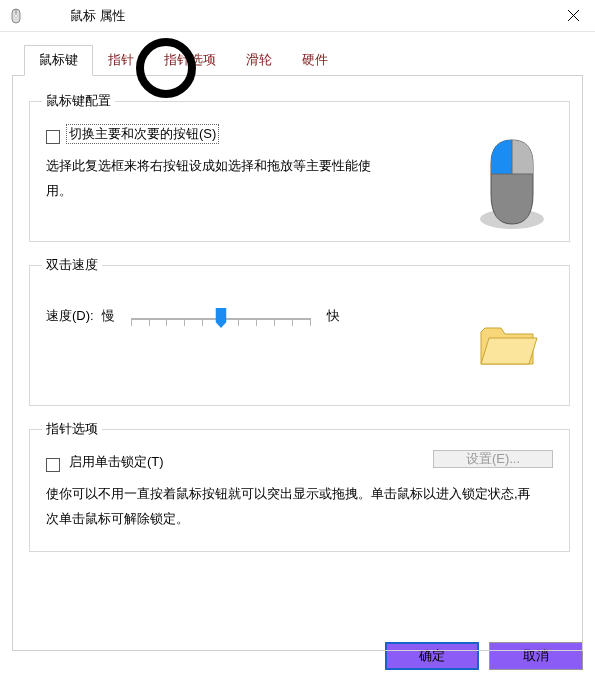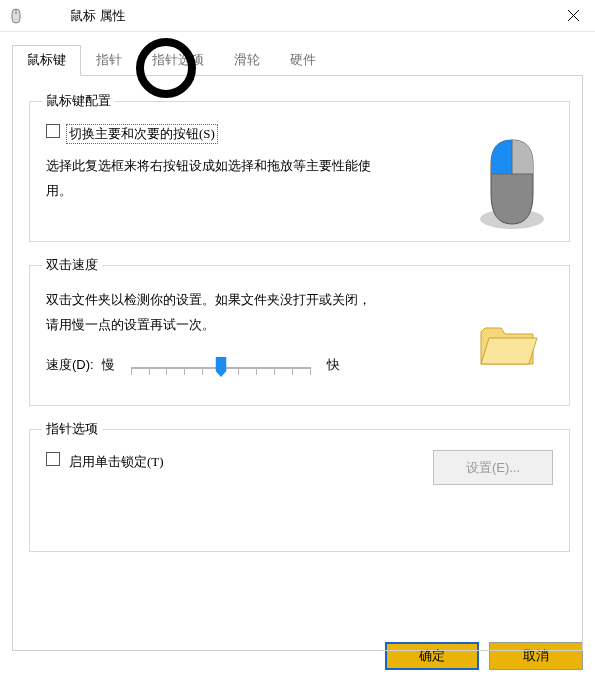--- a/index.html
+++ b/index.html
@@ -30,40 +30,40 @@
     font-size: 13px;
     margin-left: 40px;
   }
   .close-btn {
     width: 44px; height: 32px;
     display: flex; align-items: center; justify-content: center;
     cursor: pointer;
   }
   .tabs {
     display: flex;
-    margin: 12px 12px 0 12px;
+    margin: 12px 12px 0 24px;
     position: relative;
   }
   .tab {
     padding: 5px 14px 6px 14px;
     font-size: 13px;
     color: #000;
     cursor: pointer;
     position: relative;
     top: 1px;
     background: #fff;
   }
   .tab.active {
     border: 1px solid #d0d0d0;
     border-bottom: 1px solid #fff;
     z-index: 2;
   }
   .tab.inactive {
     border: 1px solid transparent;
-    color: #737373;
+    color: #7f1d1d;
     font-family: Liberation Serif, serif;
   }
   .tab-panel {
     border: 1px solid #d0d0d0;
     margin: 0 12px 12px 12px;
     padding: 16px 12px 14px 16px;
     height: 576px;
     position: relative;
     z-index: 1;
   }
@@ -73,23 +73,22 @@
     padding: 14px 16px 16px 16px;
     position: relative;
   }
   fieldset.group legend {
     padding: 0 4px;
     margin-left: -4px;
     font-size: 13px;
   }
   .checkbox-row {
     display: flex;
-    align-items: flex-start;
+    align-items: flex-end;
     margin-bottom: 10px;
-    font-family: Liberation Serif, serif;
   }
   .checkbox {
     width: 14px; height: 14px;
     border: 1px solid #555;
     margin-right: 6px;
     background: #fff;
     cursor: pointer;
   }
   .chk-label {
     cursor: pointer;
@@ -150,41 +149,41 @@
     right: 30px;
     top: 38px;
     width: 64px;
     height: 64px;
   }
   .settings-btn {
     position: absolute;
     right: 16px;
     top: 12px;
     min-width: 120px;
-    height: 35px;
+    height: 18px;
     background: #f0f0f0;
     border: 1px solid #c0c0c0;
     color: #9a9a9a;
     font-size: 13px;
     display: flex;
     align-items: center;
     justify-content: center;
   }
   .bottom-bar {
     position: absolute;
     bottom: 12px;
     right: 12px;
     display: flex;
     gap: 10px;
   }
   .push-btn {
     min-width: 94px;
     height: 28px;
     border: 1px solid #999;
-    background: #eab308;
+    background: #8b5cf6;
     font-size: 13px;
     display: flex;
     align-items: center;
     justify-content: center;
     cursor: pointer;
   }
   .push-btn.primary {
     border: 2px solid #1a64c8;
   }
   .highlight-circle {
@@ -245,21 +244,20 @@
         <path d="M18 30 Q18 6 39 6 L39 40 L18 40 Z" fill="#1b8cf2"></path>
         <path d="M60 30 Q60 6 39 6 L39 40 L60 40 Z" fill="#b8b8b8"></path>
         <line x1="18" y1="40" x2="60" y2="40" stroke="#666" stroke-width="1"></line>
         <line x1="39" y1="6" x2="39" y2="40" stroke="#666" stroke-width="1"></line>
       </svg>
     </div>
   </fieldset>
 
   <fieldset class="group" style="height:150px;">
     <legend>双击速度</legend>
-    <div class="desc" style="max-width:330px;">双击文件夹以检测你的设置。如果文件夹没打开或关闭，请用慢一点的设置再试一次。</div>
     <div class="speed-row">
       <span class="speed-label"><span>速度(D):</span></span>
       <span>慢</span>
       <div class="slider">
         <div class="slider-track"></div>
         <div class="slider-ticks">
           <span></span>
             <span></span>
             <span></span>
             <span></span>
@@ -288,20 +286,21 @@
     </div>
   </fieldset>
 
   <fieldset class="group" style="height:132px;">
     <legend>指针选项</legend>
     <div class="checkbox-row">
       <div class="checkbox"></div>
       <span class="chk-label">启用单击锁定(T)</span>
     </div>
     <div class="settings-btn">设置(E)...</div>
+    <div class="desc" style="max-width:490px;">使你可以不用一直按着鼠标按钮就可以突出显示或拖拽。单击鼠标以进入锁定状态,再次单击鼠标可解除锁定。</div>
   </fieldset>
 
 </div>
 
 <div class="bottom-bar">
   <div class="push-btn primary">确定</div>
   <div class="push-btn">取消</div>
 </div>
 
 </body></html>

